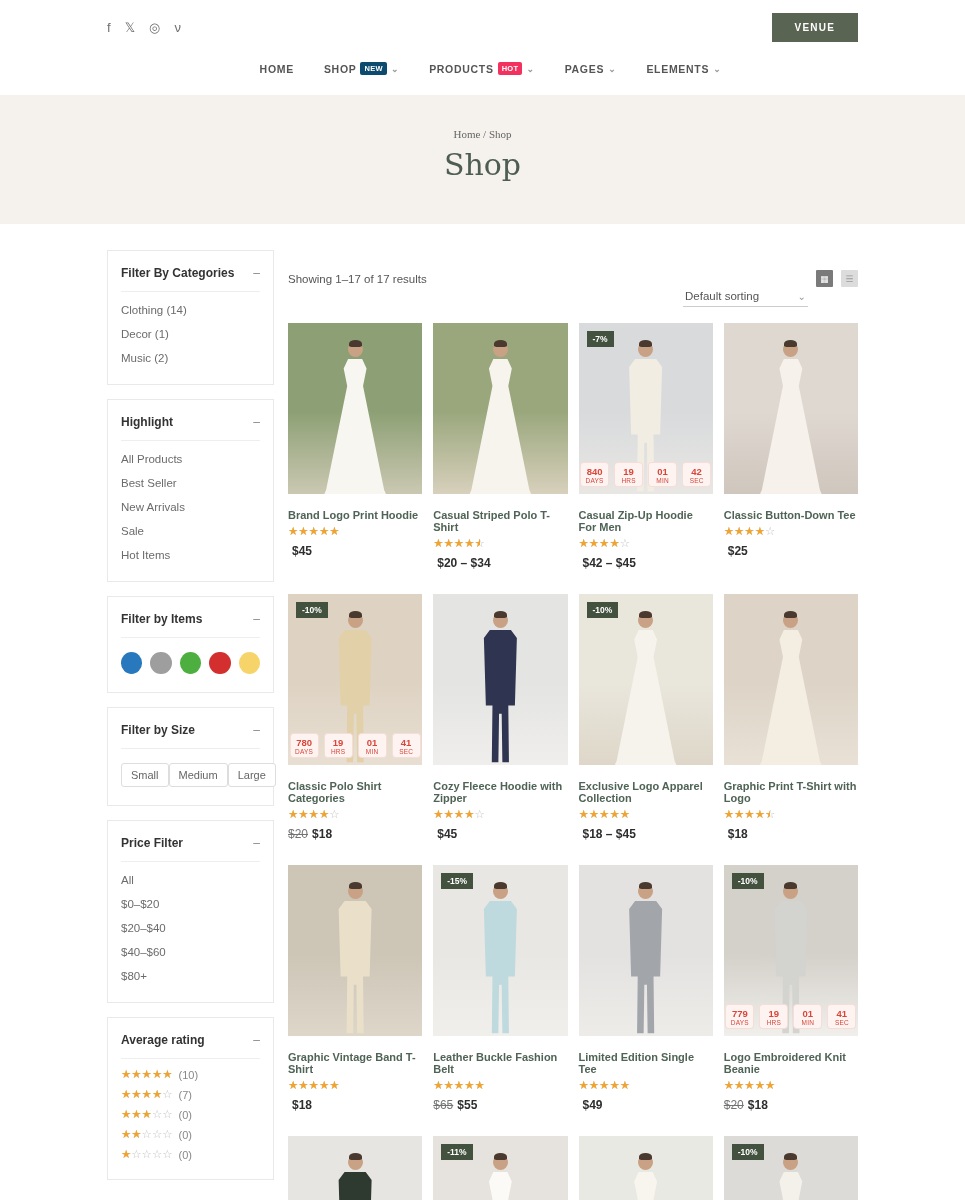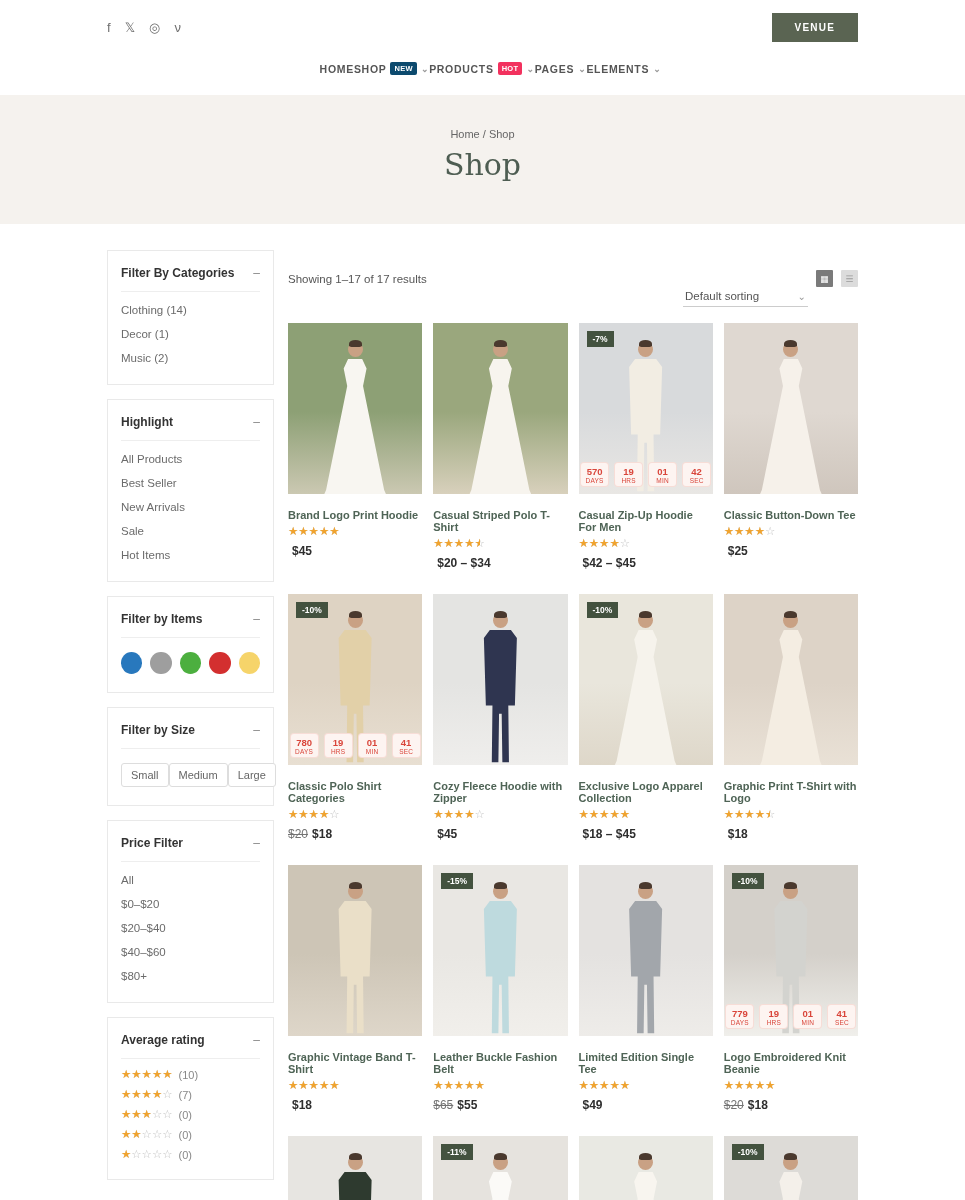--- a/index.html
+++ b/index.html
@@ -3,27 +3,27 @@
 <meta charset="utf-8">
 <style>
   *{box-sizing:border-box;margin:0;padding:0;}
   body{width:965px;height:1200px;overflow:hidden;background:#fff;font-family:"Liberation Sans",sans-serif;color:#333;}
   
   .topbar{display:flex;align-items:center;justify-content:space-between;padding:13px 107px 4px;}
   .social{display:flex;gap:14px;width:130px;color:#6f6f6f;font-size:13px;}
   .social span{cursor:pointer;}
   .logo{font-family:"DejaVu Serif",serif;font-style:italic;font-size:31px;color:#4d5e4f;letter-spacing:1px;}
   .venue-btn{background:#5a6452;color:#fff;border:none;font-size:10px;font-weight:bold;letter-spacing:1.2px;padding:9px 23px;cursor:pointer;}
-  .nav{display:flex;justify-content:center;align-items:center;padding:16px 0 20px;font-size:10.5px;font-weight:bold;color:#555;letter-spacing:.7px;margin-left:16px;}
+  .nav{display:flex;justify-content:center;align-items:center;gap:30px;padding:16px 0 20px;font-size:10.5px;font-weight:bold;color:#555;letter-spacing:.7px;margin-left:16px;}
   .nav .item{display:flex;align-items:center;gap:4px;cursor:pointer;}
   .nav .mbadge{color:#fff;font-size:7.5px;padding:2px 4px;border-radius:2px;letter-spacing:.3px;}
   .nav .caret{color:#999;font-size:9px;}
   
   .banner{background:#f5f2ee;text-align:center;padding:33px 0 42px;}
-  .crumb{font-size:11px;color:#666;}
+  .crumb{font-size:11px;color:#666;font-family:Liberation Serif, serif;}
   .page-title{font-family:"DejaVu Serif",serif;font-weight:normal;font-size:30px;color:#4e5d52;margin-top:7px;}
   
   .content{display:flex;gap:14px;padding:26px 107px 0;align-items:flex-start;}
   .sidebar{width:167px;flex:none;}
   .box{border:1px solid #e9e9e9;padding:15px 13px 14px;margin-bottom:14px;background:#fff;}
   .box h3{font-size:12px;color:#333;display:flex;justify-content:space-between;align-items:center;border-bottom:1px solid #eee;padding-bottom:11px;margin-bottom:6px;}
   .box h3 .min{color:#888;font-weight:normal;cursor:pointer;}
   .box ul{list-style:none;font-size:11.5px;color:#6b6b6b;}
   .box li{padding:6px 0;cursor:pointer;}
   .swatches{display:flex;gap:8px;padding:8px 0 4px;}
@@ -240,21 +240,21 @@
 
       <div class="card suit">
         <div class="thumb" style="--a:#d8dadc;--b:#e9e7e4;--o:#f2ede3">
           <span class="badge">-7%</span>
           <div class="person">
               <div class="head"></div>
               <div class="bod"></div>
             </div>
           <div class="timer">
             <span class="tbox">
-                <span class="tv">570</span>
+                <span class="tv">840</span>
                 <span class="tl">DAYS</span>
               </span>
             <span class="tbox">
                 <span class="tv">19</span>
                 <span class="tl">HRS</span>
               </span>
             <span class="tbox">
                 <span class="tv">01</span>
                 <span class="tl">MIN</span>
               </span>

